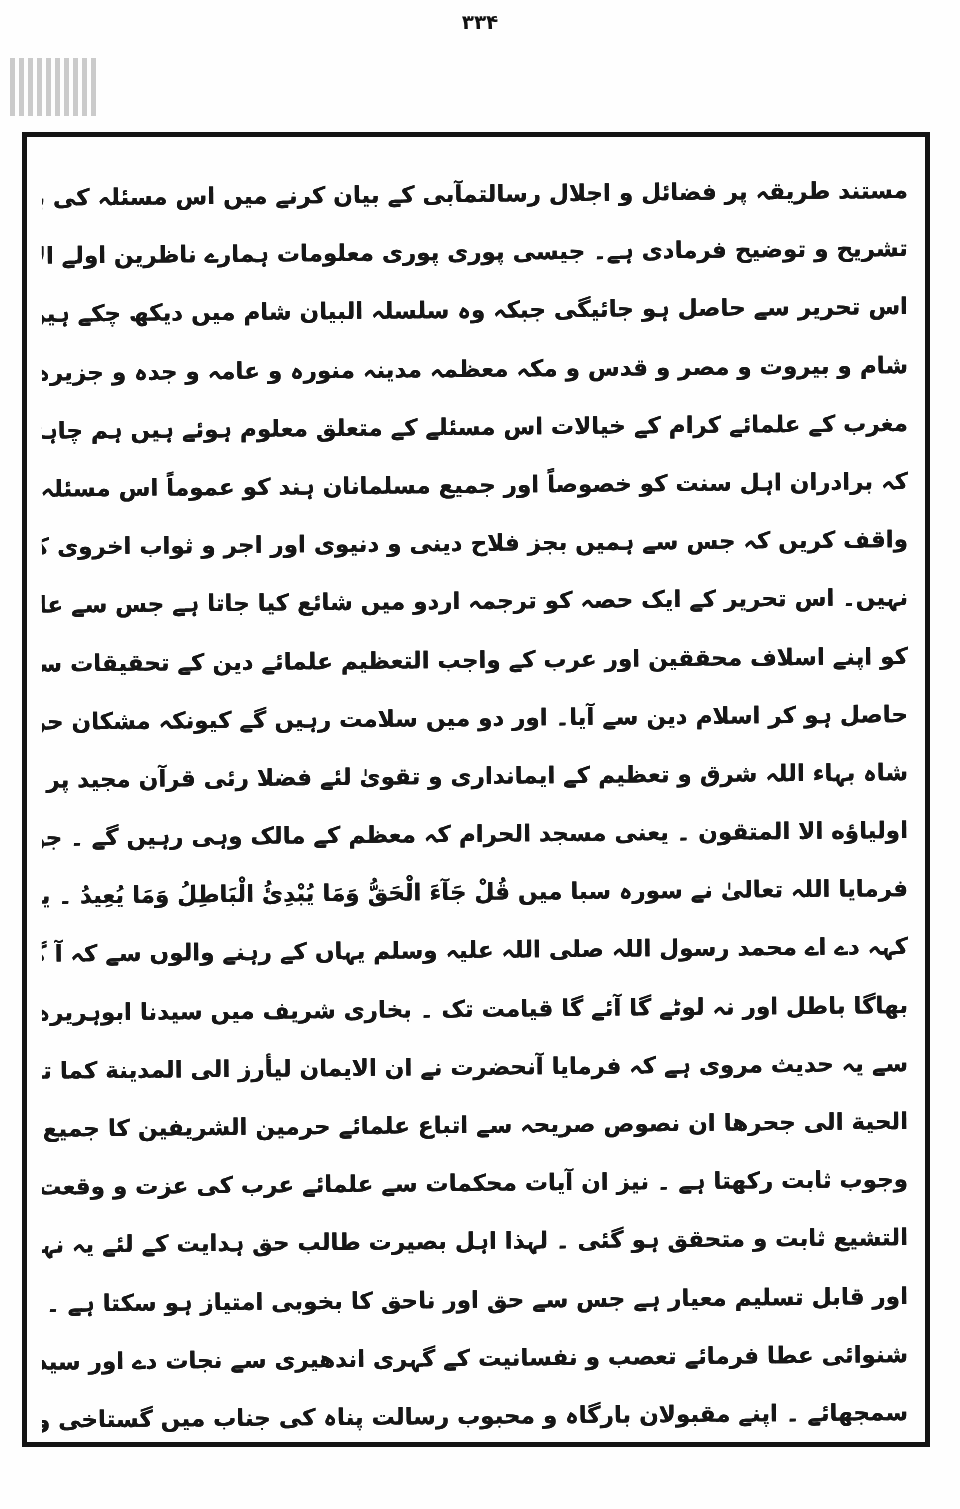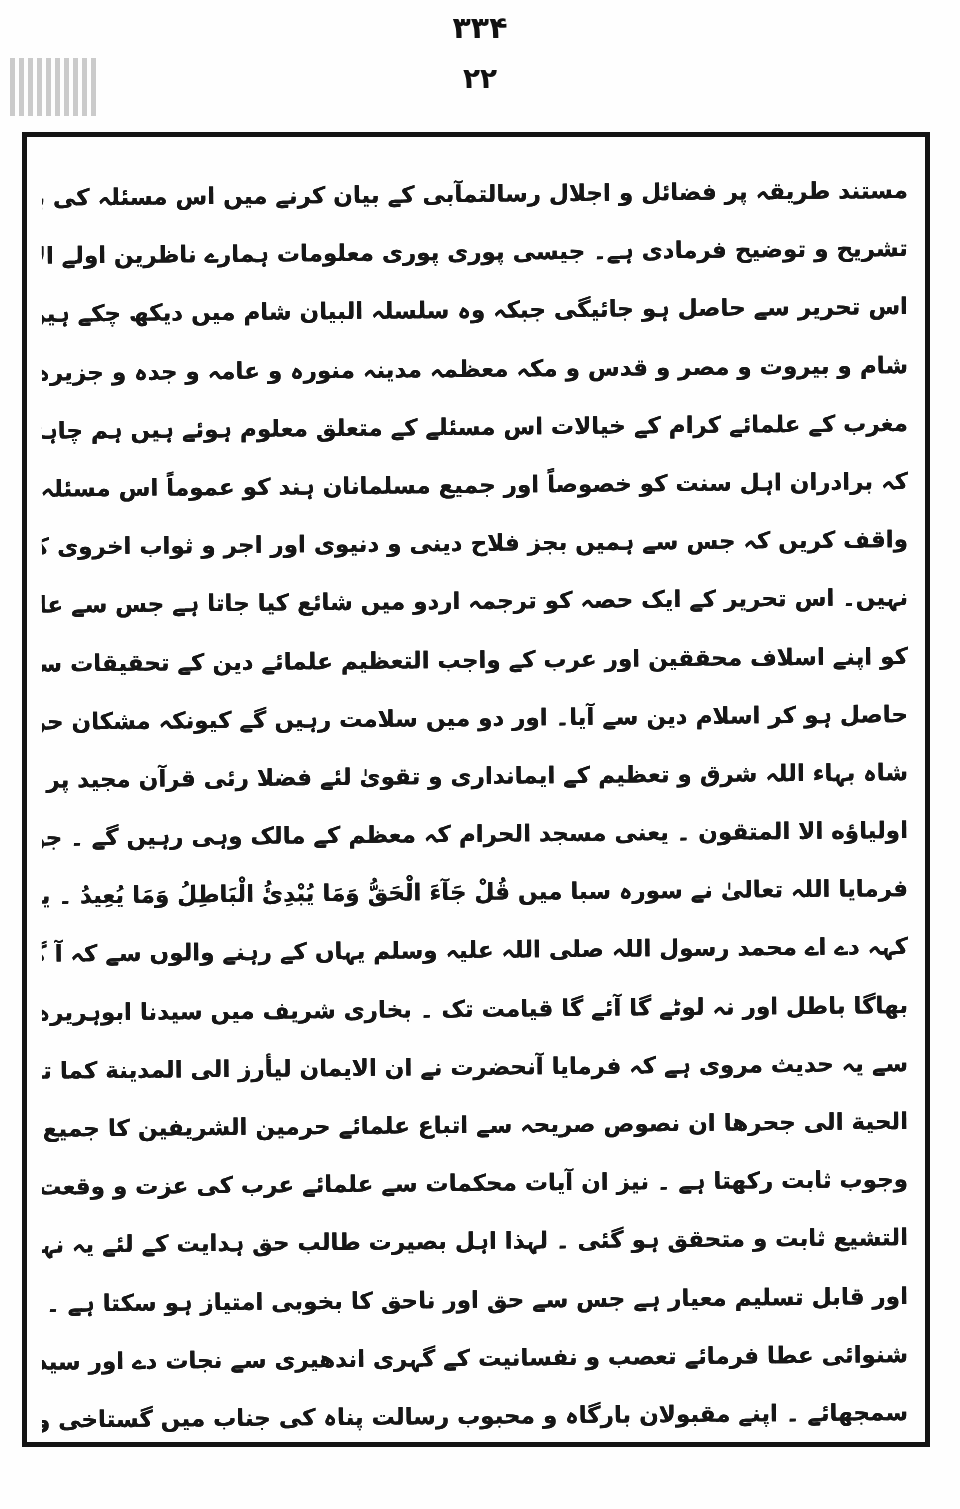--- a/index.html
+++ b/index.html
@@ -21,21 +21,21 @@
     position: absolute;
     left: 0;
     width: 960px;
     text-align: center;
     direction: rtl;
     font-weight: bold;
     color: #111111;
   }
   #page-number-top {
     top: 10px;
-    font-size: 30px;
+    font-size: 20px;
     letter-spacing: 2px;
   }
   #page-number-sub {
     top: 62px;
     font-size: 28px;
     letter-spacing: 3px;
   }
   
   #halftone-artifact {
     position: absolute;
@@ -78,21 +78,20 @@
     transform-origin: 100% 60%;
   }
 </style>
 </head>
 <body>
 
 <div id="scan-page">
 
   <div id="page-number-top" class="page-number">۳۳۴</div>
 
-  <div id="page-number-sub" class="page-number">۲۲</div>
 
   <div id="halftone-artifact"></div>
 
   <div id="text-frame">
       <div class="text-line">مستند طریقہ پر فضائل و اجلال رسالتمآبی کے بیان کرنے میں اس مسئلہ کی بھی نہایت</div>
       <div class="text-line">تشریح و توضیح فرمادی ہے۔ جیسی پوری پوری معلومات ہمارے ناظرین اولے الابصار کو</div>
       <div class="text-line">اس تحریر سے حاصل ہو جائیگی جبکہ وہ سلسلہ البیان شام میں دیکھ چکے ہیں جس سے ہمیں</div>
       <div class="text-line">شام و بیروت و مصر و قدس و مکہ معظمہ مدینہ منورہ و عامہ و جدہ و جزیرہ عربستان کے علاوہ</div>
       <div class="text-line">مغرب کے علمائے کرام کے خیالات اس مسئلے کے متعلق معلوم ہوئے ہیں ہم چاہتے ہیں</div>
       <div class="text-line">کہ برادران اہل سنت کو خصوصاً اور جمیع مسلمانان ہند کو عموماً اس مسئلہ فضائل نبوی سے</div>

